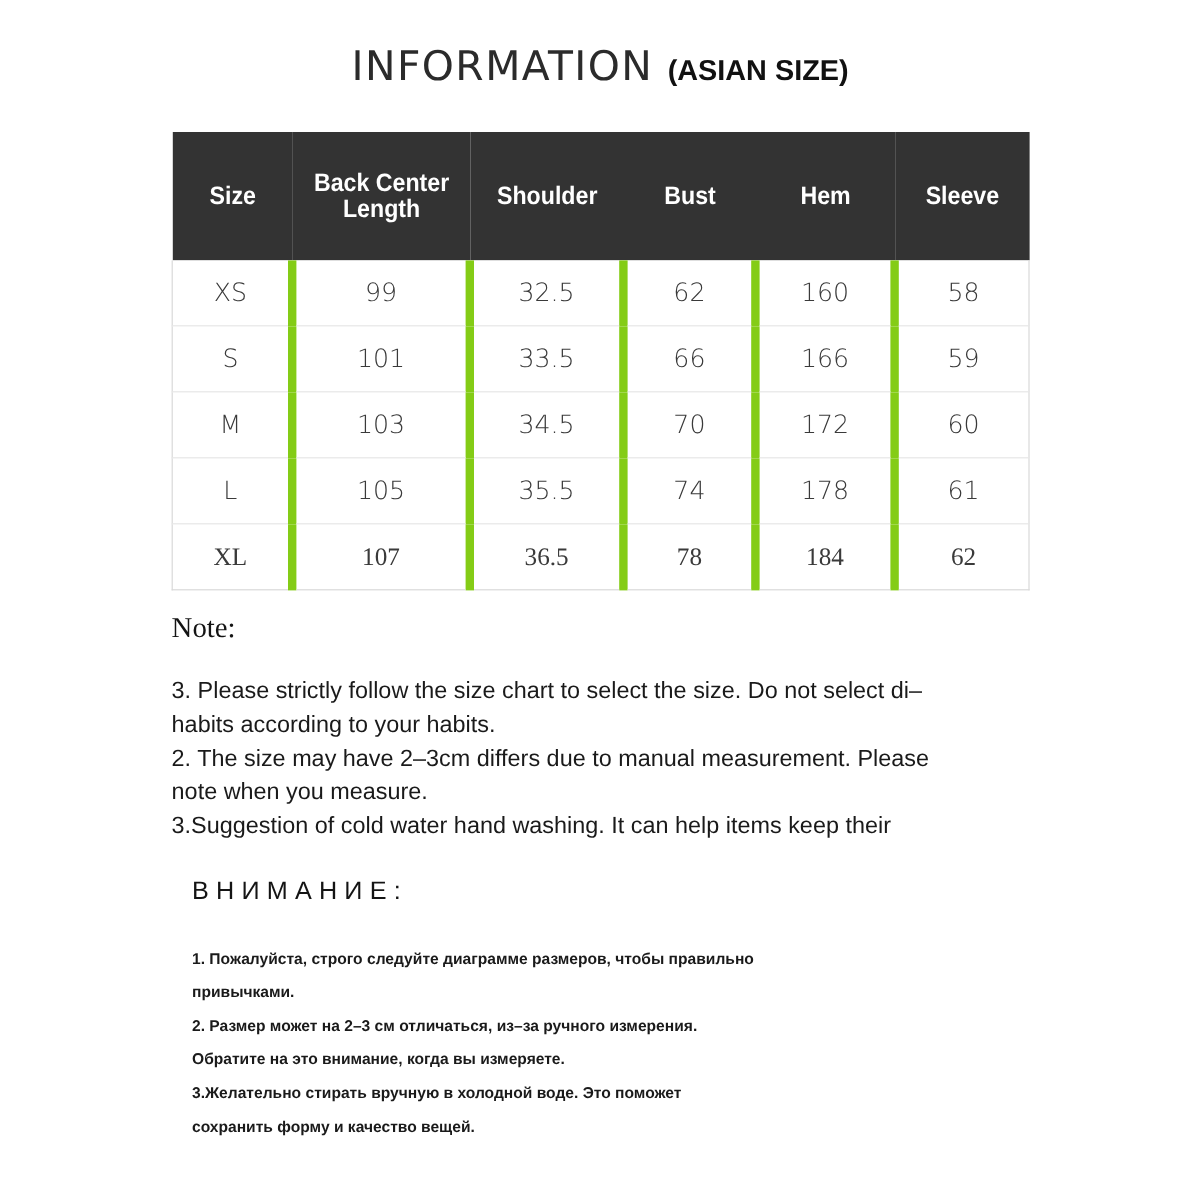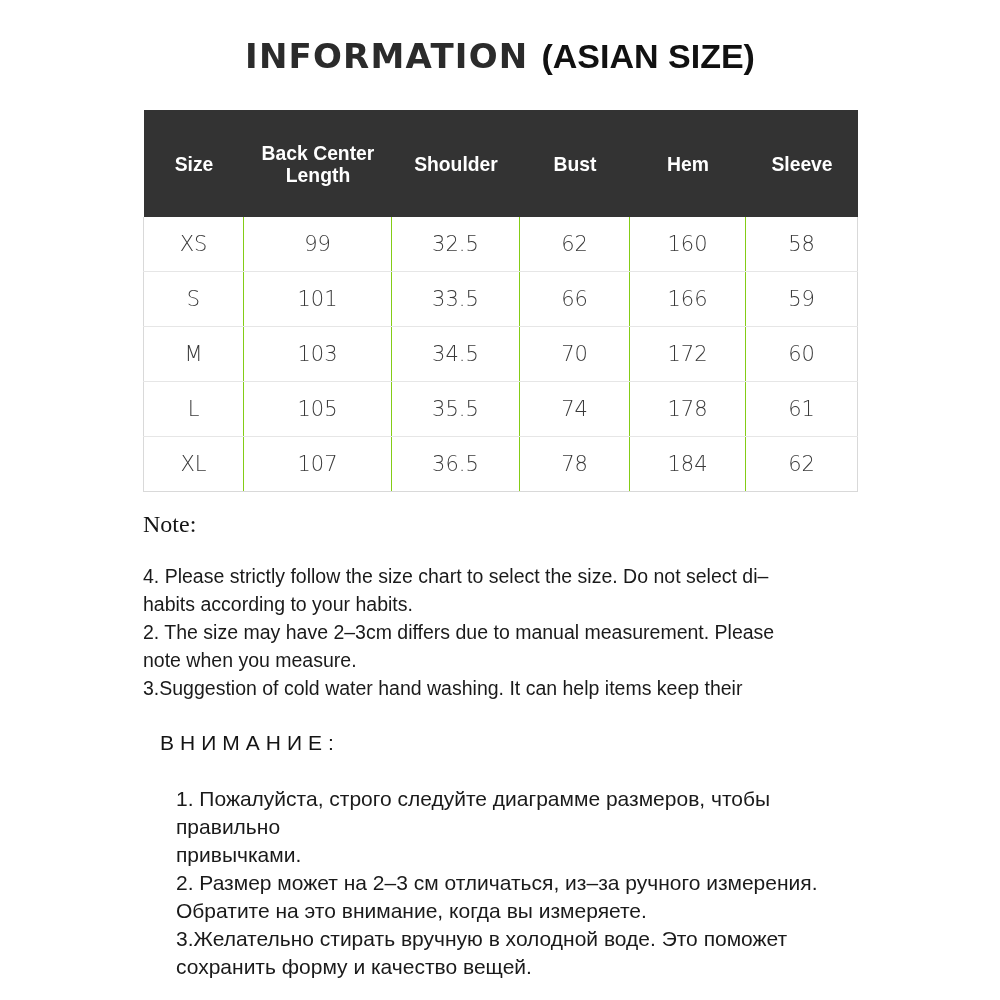--- a/index.html
+++ b/index.html
@@ -26,29 +26,29 @@
   .title {
     position: absolute;
     left: 0;
     top: 36px;
     width: 1000px;
     text-align: center;
     white-space: nowrap;
   }
   .title-light {
     font-family: "DejaVu Sans", sans-serif;
-    font-weight: 700;
+    font-weight: 400;
     font-size: 34px;
     letter-spacing: 1.2px;
     color: #2b2b2b;
   }
   .title-bold {
     font-family: "Liberation Sans", sans-serif;
     font-weight: 700;
-    font-size: 34px;
+    font-size: 24px;
     letter-spacing: 0px;
     color: #111111;
   }
 
   
   .size-table {
     position: absolute;
     left: 143px;
     top: 110px;
     width: 714px;
@@ -79,25 +79,26 @@
     height: 54px;
     text-align: center;
     vertical-align: middle;
     font-family: "DejaVu Sans", sans-serif;
     font-weight: 300;
     font-size: 21px;
     color: #3a3a3a;
     padding: 0;
     border-bottom: 1px solid #e6e6e6;
     border-left: 1px solid #ffffff;
-    border-right: 1px solid #84cc16;
+    border-right: 7px solid #84cc16;
     background: #ffffff;
   }
   .size-table tbody tr:last-child td {
     border-bottom: 1px solid #d9d9d9;
+    font-family: Liberation Serif, serif;
   }
   .size-table tbody td:first-child {
     border-left: 1px solid #d9d9d9;
   }
   .size-table tbody td:last-child {
     border-right: 1px solid #d9d9d9;
   }
 
   
   .col-size     { width: 100px; }
@@ -145,25 +146,25 @@
     font-family: "Liberation Sans", sans-serif;
     font-weight: 400;
     font-size: 21px;
     letter-spacing: 6px;
     color: #141414;
     margin: 0 0 32px 0;
     line-height: 1;
   }
   .ru-body {
     font-family: "Liberation Sans", sans-serif;
-    font-weight: 400;
-    font-size: 21px;
+    font-weight: 700;
+    font-size: 13px;
     line-height: 28px;
     color: #1a1a1a;
-    margin: 16px;
+    margin: 0;
   }
   .ru-body p {
     margin: 0;
   }
 </style>
 </head>
 <body>
 
 <div class="page">
 
@@ -243,21 +244,21 @@
         <td>78</td>
         <td>184</td>
         <td>62</td>
       </tr>
     </tbody>
   </table>
 
   <div class="notes">
     <div class="note-heading">Note:</div>
     <div class="note-body">
-      <p>4. Please strictly follow the size chart  to select the size. Do not select di–</p>
+      <p>3. Please strictly follow the size chart  to select the size. Do not select di–</p>
       <p>habits according to your habits.</p>
       <p>2. The size may have 2–3cm differs due to manual measurement. Please</p>
       <p>note when you measure.</p>
       <p>3.Suggestion of cold water hand washing. It can help items keep their</p>
     </div>
   </div>
 
   <div class="ru-block">
     <div class="ru-heading">ВНИМАНИЕ:</div>
     <div class="ru-body">

